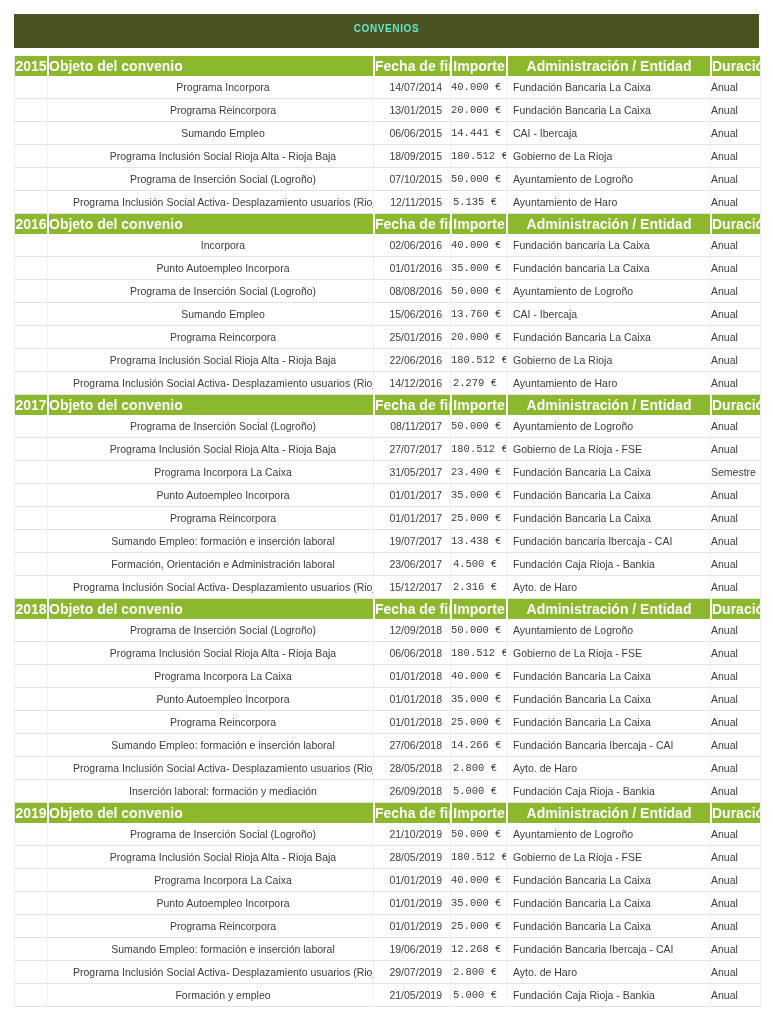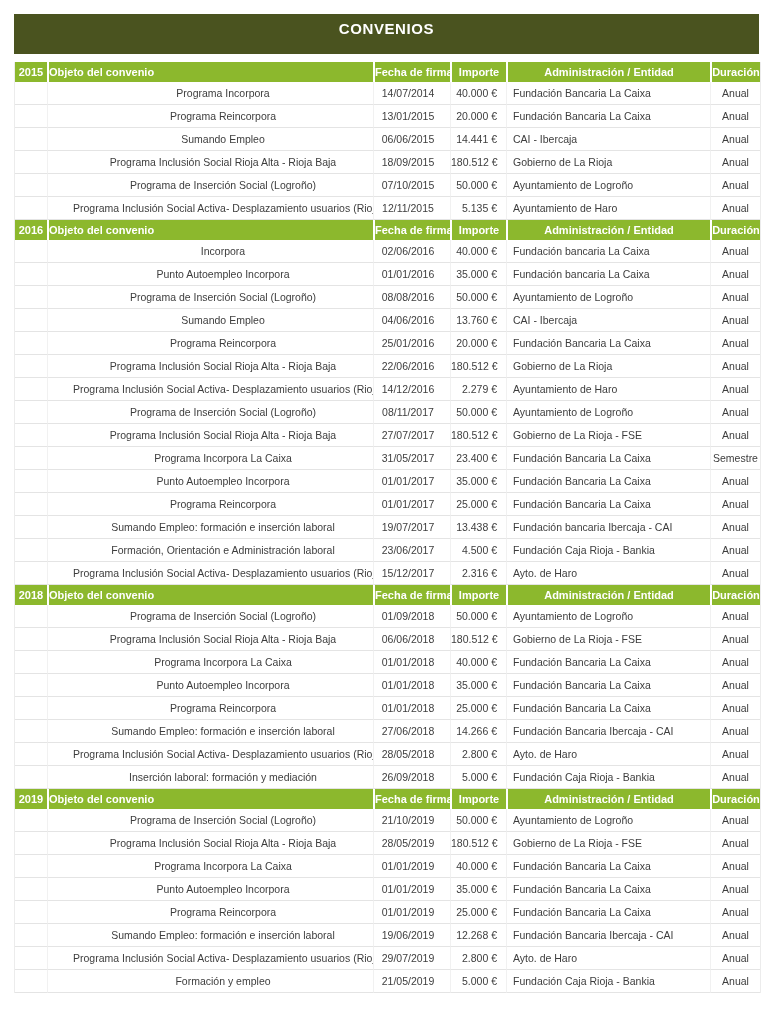--- a/index.html
+++ b/index.html
@@ -3,55 +3,55 @@
 <meta charset="utf-8">
 <style>
   html,body{margin:0;padding:0;background:#ffffff;}
   .page{
     width:773px;height:1024px;box-sizing:border-box;
     padding:14px;background:#ffffff;
     font-family:"Liberation Sans", sans-serif;
     -webkit-font-smoothing:antialiased;
   }
   .title-bar{
-    width:745px;height:40px;line-height:30px;
-    background:#4a531f;color:#ffffff;
-    text-align:center;font-size:15px;font-weight:bold;
+    width:745px;height:34px;line-height:30px;
+    background:#4a531f;color:#5eead4;
+    text-align:center;font-size:10px;font-weight:bold;
     letter-spacing:0.6px;margin-bottom:8px;
   }
   table.convenios{
     width:745px;border-collapse:separate;border-spacing:0;
     table-layout:fixed;
     font-size:10.5px;color:#3d3d3d;
     border-left:1px solid #ececec;border-right:1px solid #ececec;
   }
   
   tr.section-head th{
     background:#8cb82d;color:#ffffff;
-    height:20px;padding:0;font-size:11px;font-weight:bold;
+    height:20px;padding:0;font-size:14px;font-weight:bold;
     text-align:center;vertical-align:middle;
     border-left:2px solid #ffffff;
     overflow:hidden;white-space:nowrap;
   }
   tr.section-head th:first-child{border-left:none;}
   tr.section-head th.h-objeto{text-align:left;}
   
   td{
     height:22px;padding:0;vertical-align:middle;
     border-bottom:1px solid #e4e4e4;
     border-left:1px solid #f1f1f1;
     overflow:hidden;white-space:nowrap;
     background:#ffffff;
   }
   td:first-child{border-left:none;}
   td.objeto{text-align:center;padding-left:25px;}
-  td.fecha{text-align:center;padding-right:8px;}
-  td.importe{text-align:right;padding-right:9px;}
+  td.fecha{text-align:right;padding-right:8px;}
+  td.importe{text-align:right;padding-right:9px;font-family:Liberation Mono, monospace;}
   td.entidad{text-align:left;padding-left:6px;}
-  td.duracion{text-align:center;}
+  td.duracion{}
 </style>
 </head>
 <body>
 
 <div class="page">
   <div class="title-bar">CONVENIOS</div>
 
   <table class="convenios">
     <colgroup>
       <col style="width:32px">
@@ -157,21 +157,21 @@
     <td class="objeto">Programa de Inserción Social (Logroño)</td>
     <td class="fecha">08/08/2016</td>
     <td class="importe">50.000 €</td>
     <td class="entidad">Ayuntamiento de Logroño</td>
     <td class="duracion">Anual</td>
   </tr>
 
   <tr>
     <td class="year-spacer"></td>
     <td class="objeto">Sumando Empleo</td>
-    <td class="fecha">04/06/2016</td>
+    <td class="fecha">15/06/2016</td>
     <td class="importe">13.760 €</td>
     <td class="entidad">CAI - Ibercaja</td>
     <td class="duracion">Anual</td>
   </tr>
 
   <tr>
     <td class="year-spacer"></td>
     <td class="objeto">Programa Reincorpora</td>
     <td class="fecha">25/01/2016</td>
     <td class="importe">20.000 €</td>
@@ -190,20 +190,28 @@
 
   <tr>
     <td class="year-spacer"></td>
     <td class="objeto">Programa Inclusión Social Activa- Desplazamiento usuarios (Rioja Alta)</td>
     <td class="fecha">14/12/2016</td>
     <td class="importe">2.279 €</td>
     <td class="entidad">Ayuntamiento de Haro</td>
     <td class="duracion">Anual</td>
   </tr>
 
+  <tr class="section-head">
+    <th class="h-year">2017</th>
+    <th class="h-objeto">Objeto del convenio</th>
+    <th class="h-fecha">Fecha de firma</th>
+    <th class="h-importe">Importe</th>
+    <th class="h-entidad">Administración / Entidad</th>
+    <th class="h-duracion">Duración</th>
+  </tr>
 
   <tr>
     <td class="year-spacer"></td>
     <td class="objeto">Programa de Inserción Social (Logroño)</td>
     <td class="fecha">08/11/2017</td>
     <td class="importe">50.000 €</td>
     <td class="entidad">Ayuntamiento de Logroño</td>
     <td class="duracion">Anual</td>
   </tr>
 
@@ -275,21 +283,21 @@
     <th class="h-objeto">Objeto del convenio</th>
     <th class="h-fecha">Fecha de firma</th>
     <th class="h-importe">Importe</th>
     <th class="h-entidad">Administración / Entidad</th>
     <th class="h-duracion">Duración</th>
   </tr>
 
   <tr>
     <td class="year-spacer"></td>
     <td class="objeto">Programa de Inserción Social (Logroño)</td>
-    <td class="fecha">01/09/2018</td>
+    <td class="fecha">12/09/2018</td>
     <td class="importe">50.000 €</td>
     <td class="entidad">Ayuntamiento de Logroño</td>
     <td class="duracion">Anual</td>
   </tr>
 
   <tr>
     <td class="year-spacer"></td>
     <td class="objeto">Programa Inclusión Social Rioja Alta - Rioja Baja</td>
     <td class="fecha">06/06/2018</td>
     <td class="importe">180.512 €</td>

